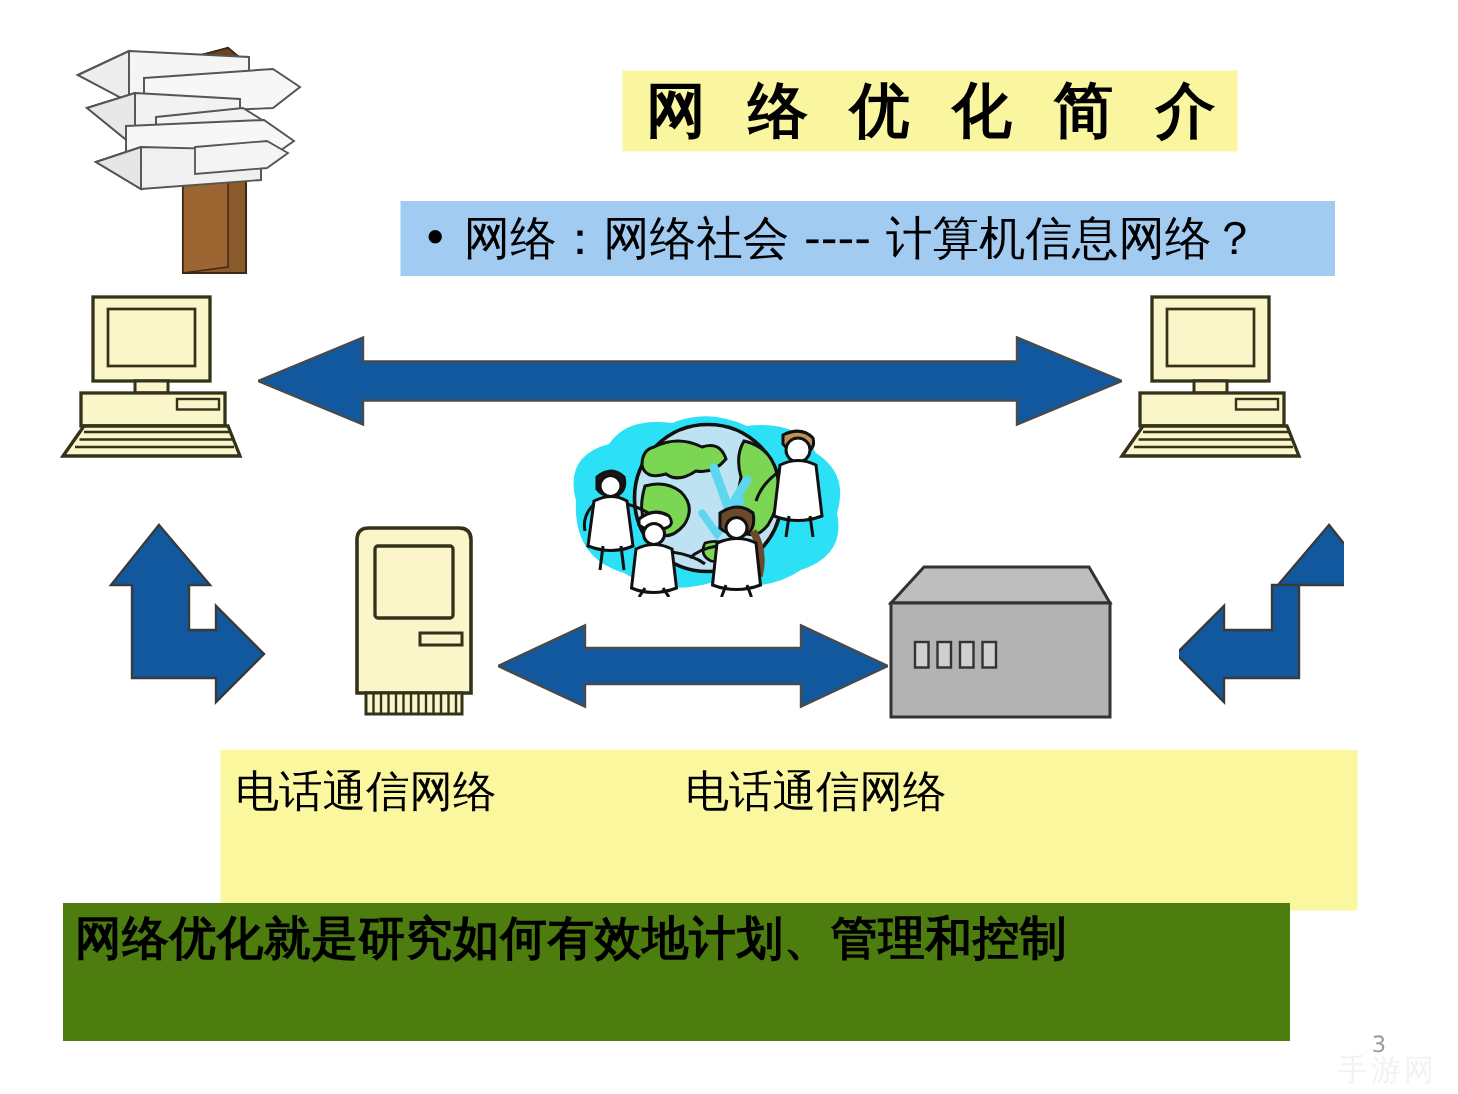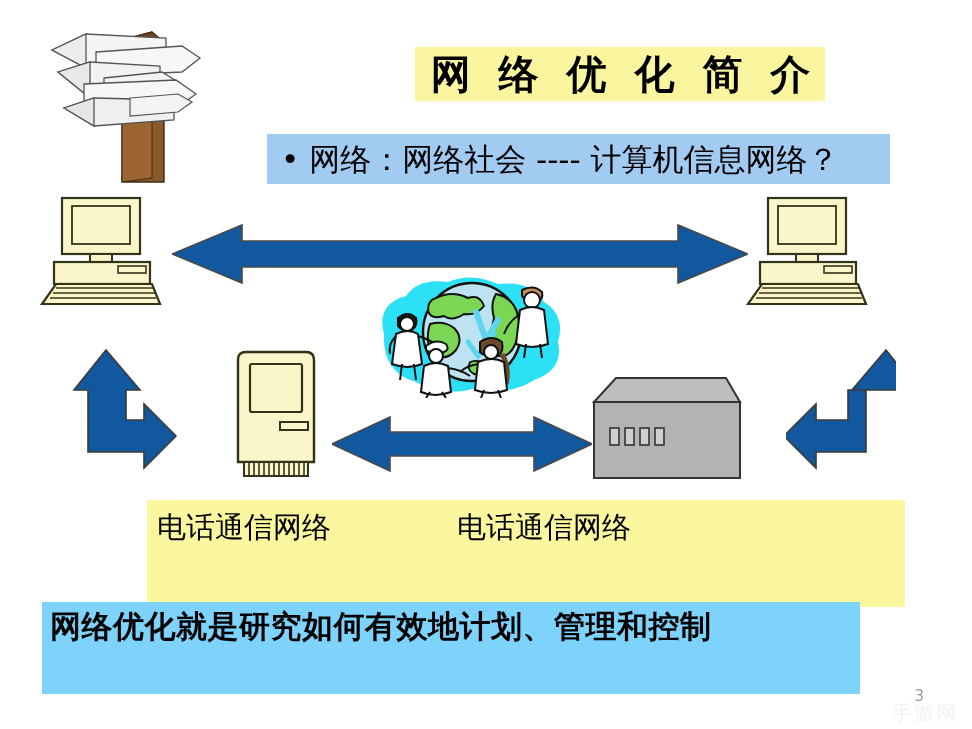--- a/index.html
+++ b/index.html
@@ -87,21 +87,21 @@
   .yc-b { width: 330px; }
   .yc-c { width: 100px; }
 
   
   .cyan-box {
     position: absolute;
     left: 42px;
     top: 602px;
     width: 818px;
     height: 92px;
-    background: #7dd3fc;
+    background: #4d7c0f;
     padding: 2px 0 0 8px;
     box-sizing: border-box;
   }
   .cyan-line {
     font-size: 31px;
     font-weight: bold;
     color: #000000;
     line-height: 44px;
     white-space: nowrap;
     letter-spacing: 0.5px;

